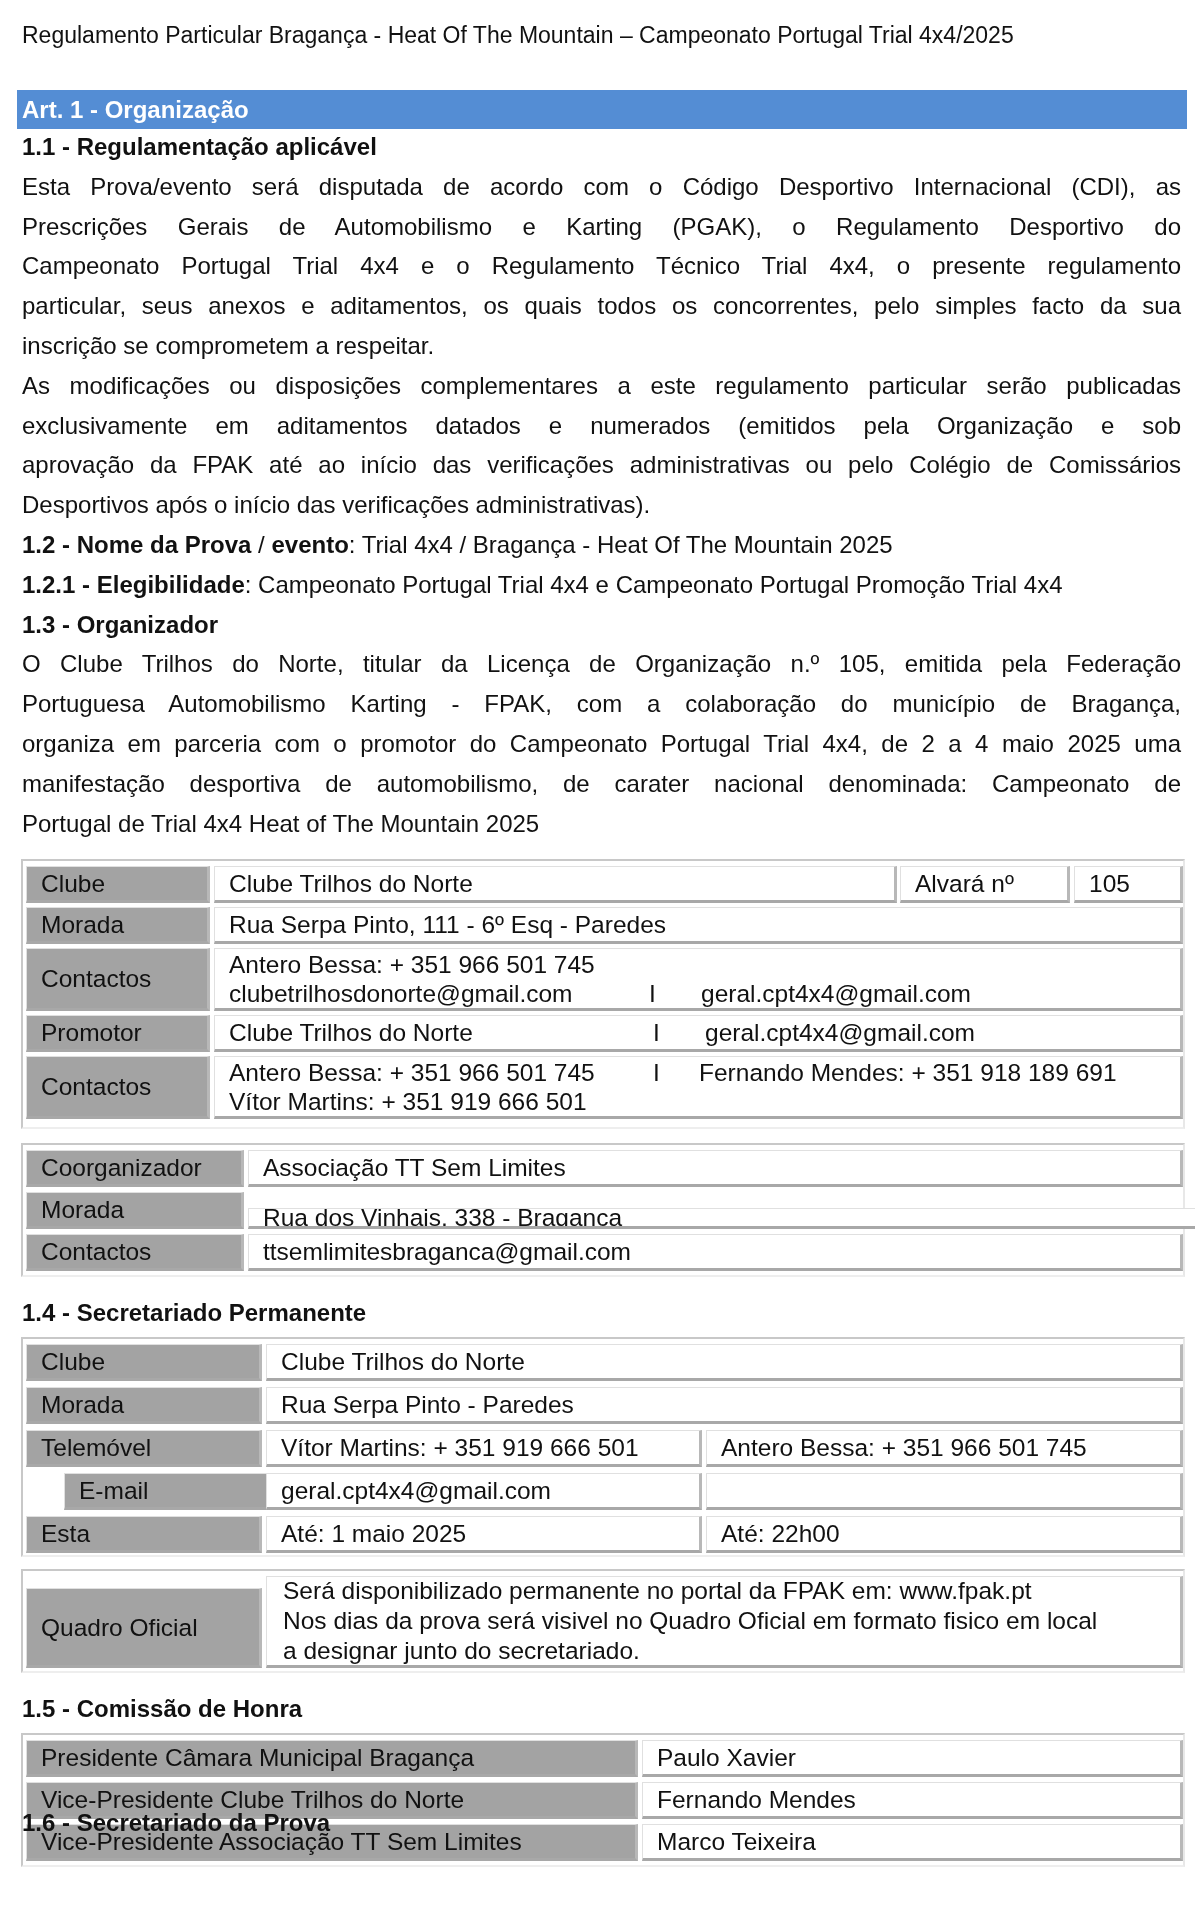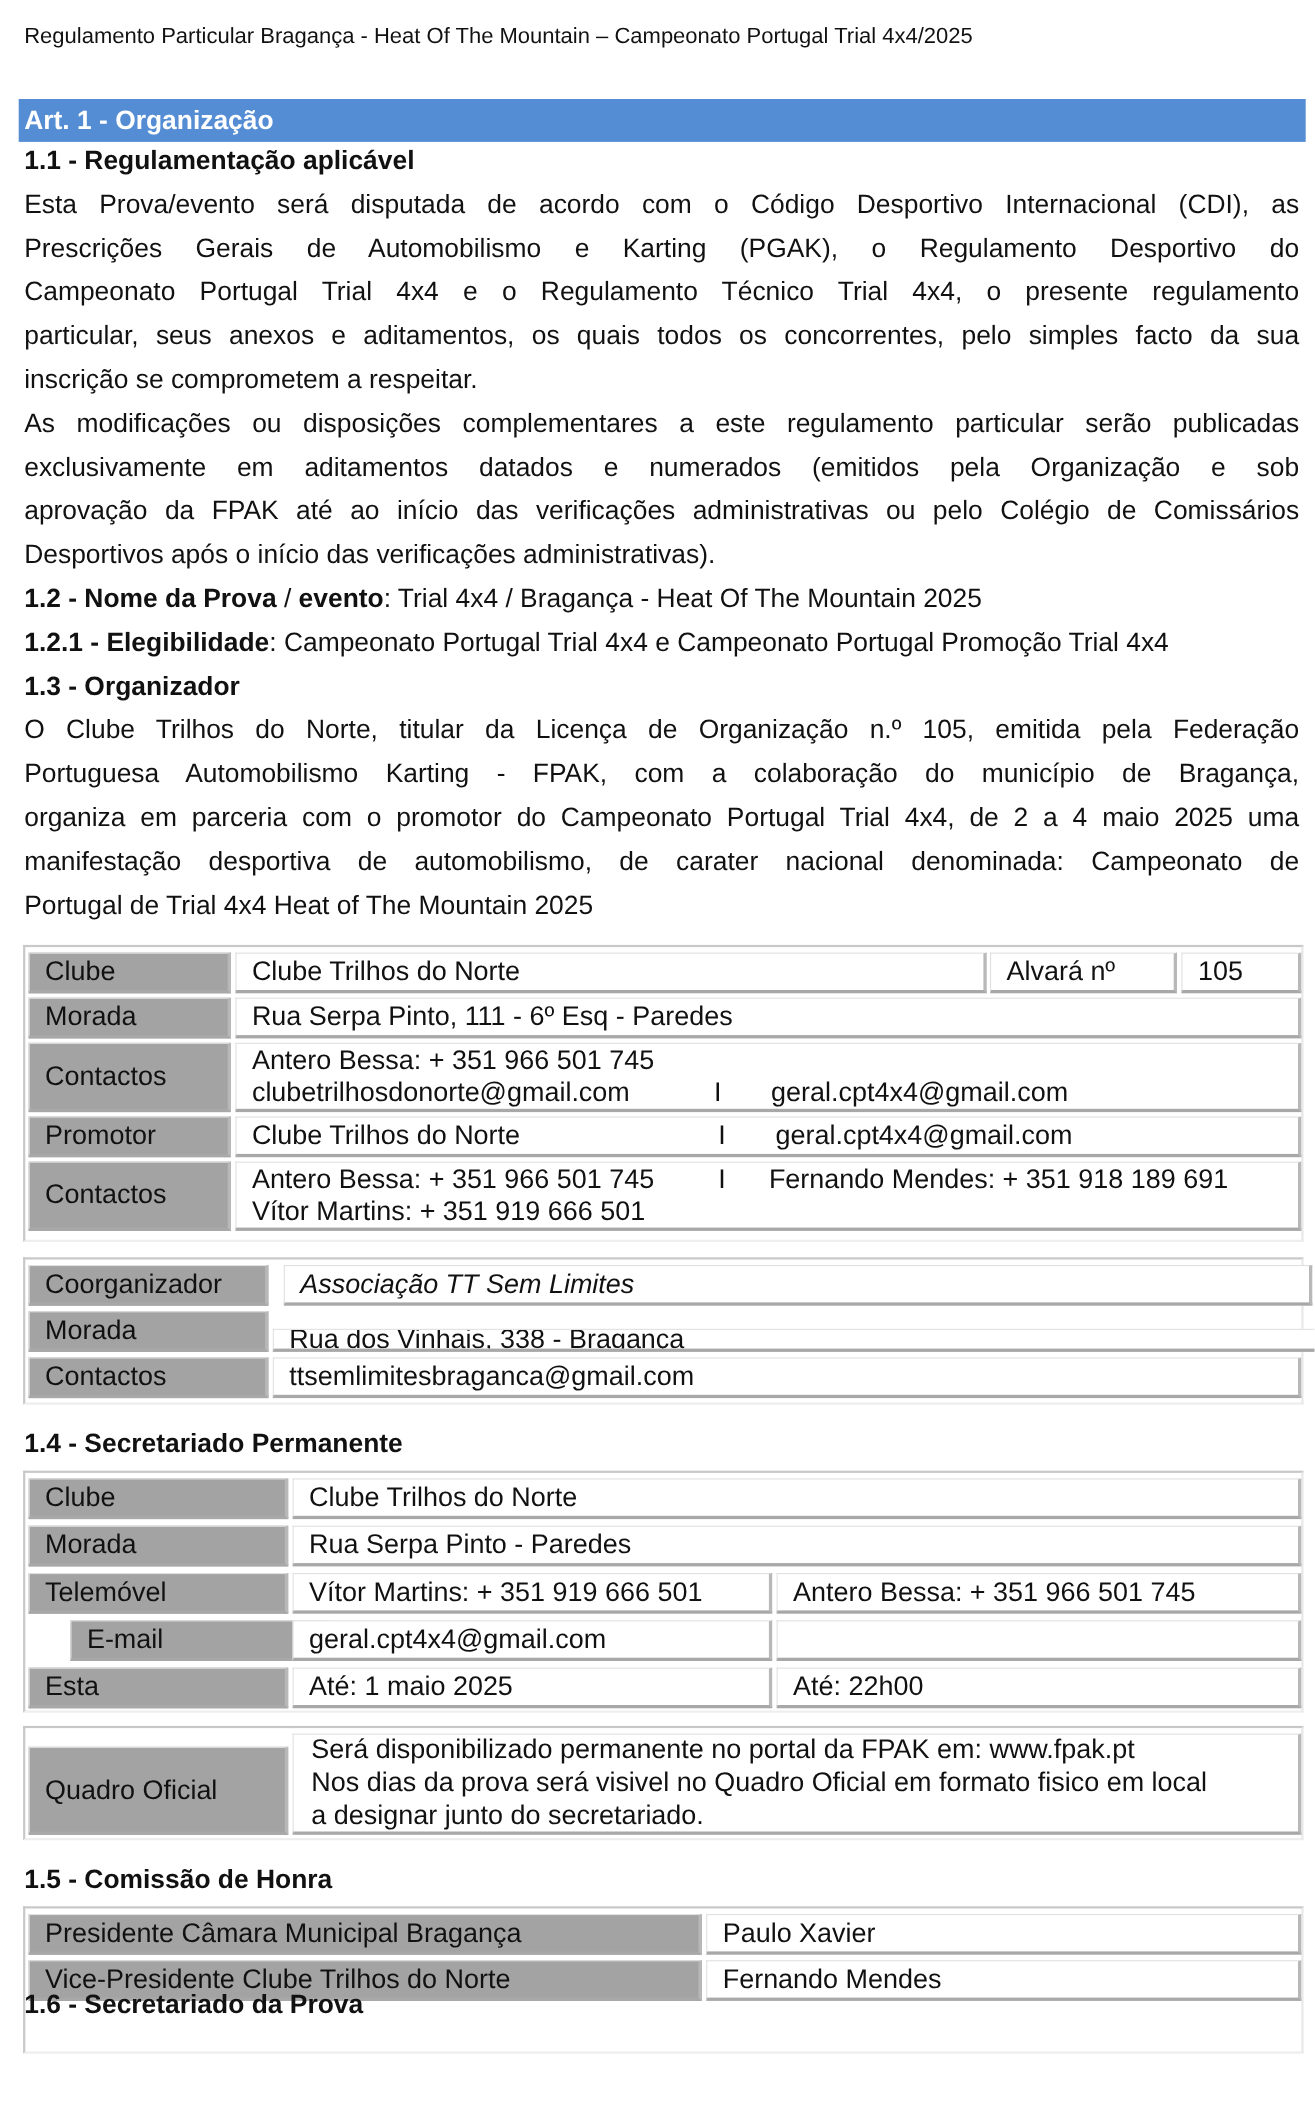--- a/index.html
+++ b/index.html
@@ -1,21 +1,21 @@
 <!DOCTYPE html>
 <html><head>
 <meta charset="utf-8">
 <style>
   html, body { margin: 0; padding: 0; background: #ffffff; }
   body {
     width: 1195px; height: 1920px; overflow: hidden; position: relative;
     font-family: "Liberation Sans", sans-serif; color: #111111;
   }
   .doc-title {
-    position: absolute; left: 22px; top: 22px; font-size: 20px; letter-spacing: 0;
+    position: absolute; left: 22px; top: 22px; font-size: 23px; letter-spacing: 0;
     white-space: nowrap;
   }
   .art-bar {
     position: absolute; left: 17px; top: 90px; width: 1170px; height: 39px;
     background: #548dd4; color: #ffffff; font-weight: bold; font-size: 24px;
     line-height: 40px; padding-left: 5px; box-sizing: border-box;
   }
   .body-text {
     position: absolute; left: 22px; width: 1159px; font-size: 24px; line-height: 39.8px;
   }
@@ -106,21 +106,21 @@
         <span style="display:inline-block; width:424px;">Antero Bessa: + 351 966 501 745</span><span style="display:inline-block; width:46px;">I</span><span>Fernando Mendes: + 351 918 189 691</span>
       </div>
       <div>Vítor Martins: + 351 919 666 501</div>
     </div>
   </div>
 </div>
 
 <div class="tbl" style="top:1143px; height:134px;">
   <div class="row" style="top:5px; height:37px;">
     <div class="cell lbl" style="left:3px; width:218px;">Coorganizador</div>
-    <div class="cell val" style="left:235px; width:935px;font-style:italic;">Associação TT Sem Limites</div>
+    <div class="cell val" style="left:225px; width:935px;">Associação TT Sem Limites</div>
   </div>
   <div class="row" style="top:47px; height:37px;">
     <div class="cell lbl" style="left:3px; width:218px;">Morada</div>
     <div class="cell val" style="left:225px; width:1097px;margin-top:16px;">Rua dos Vinhais, 338 - Bragança</div>
   </div>
   <div class="row" style="top:89px; height:37px;">
     <div class="cell lbl" style="left:3px; width:218px;">Contactos</div>
     <div class="cell val" style="left:225px; width:935px;">ttsemlimitesbraganca@gmail.com</div>
   </div>
 </div>
@@ -168,15 +168,19 @@
 
 <div class="tbl" style="top:1733px; height:134px;">
   <div class="row" style="top:5px; height:37px;">
     <div class="cell lbl" style="left:3px; width:612px;">Presidente Câmara Municipal Bragança</div>
     <div class="cell val" style="left:619px; width:541px;">Paulo Xavier</div>
   </div>
   <div class="row" style="top:47px; height:37px;">
     <div class="cell lbl" style="left:3px; width:612px;">Vice-Presidente Clube Trilhos do Norte</div>
     <div class="cell val" style="left:619px; width:541px;">Fernando Mendes</div>
   </div>
+  <div class="row" style="top:89px; height:37px;">
+    <div class="cell lbl" style="left:3px; width:612px;">Vice-Presidente Associação TT Sem Limites</div>
+    <div class="cell val" style="left:619px; width:541px;">Marco Teixeira</div>
+  </div>
 </div>
 
 <div class="body-text h" style="top:1803px;">1.6 - Secretariado da Prova</div>
 
 </body></html>

